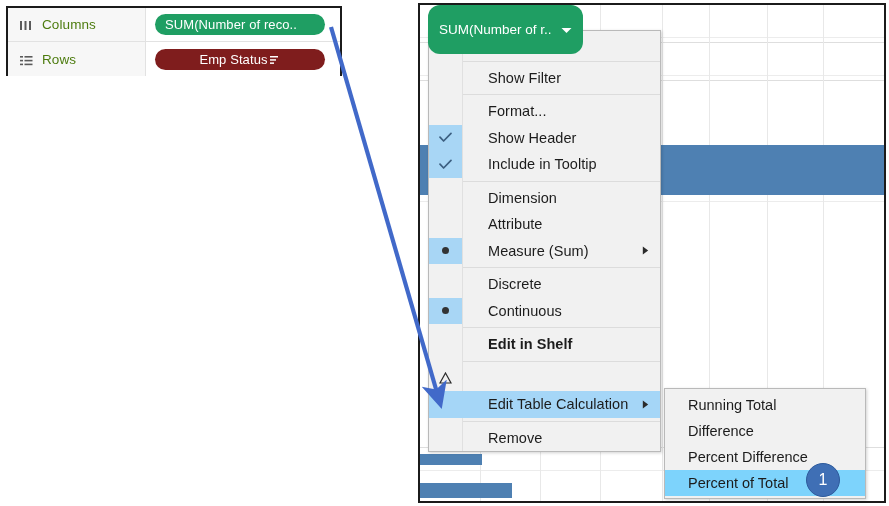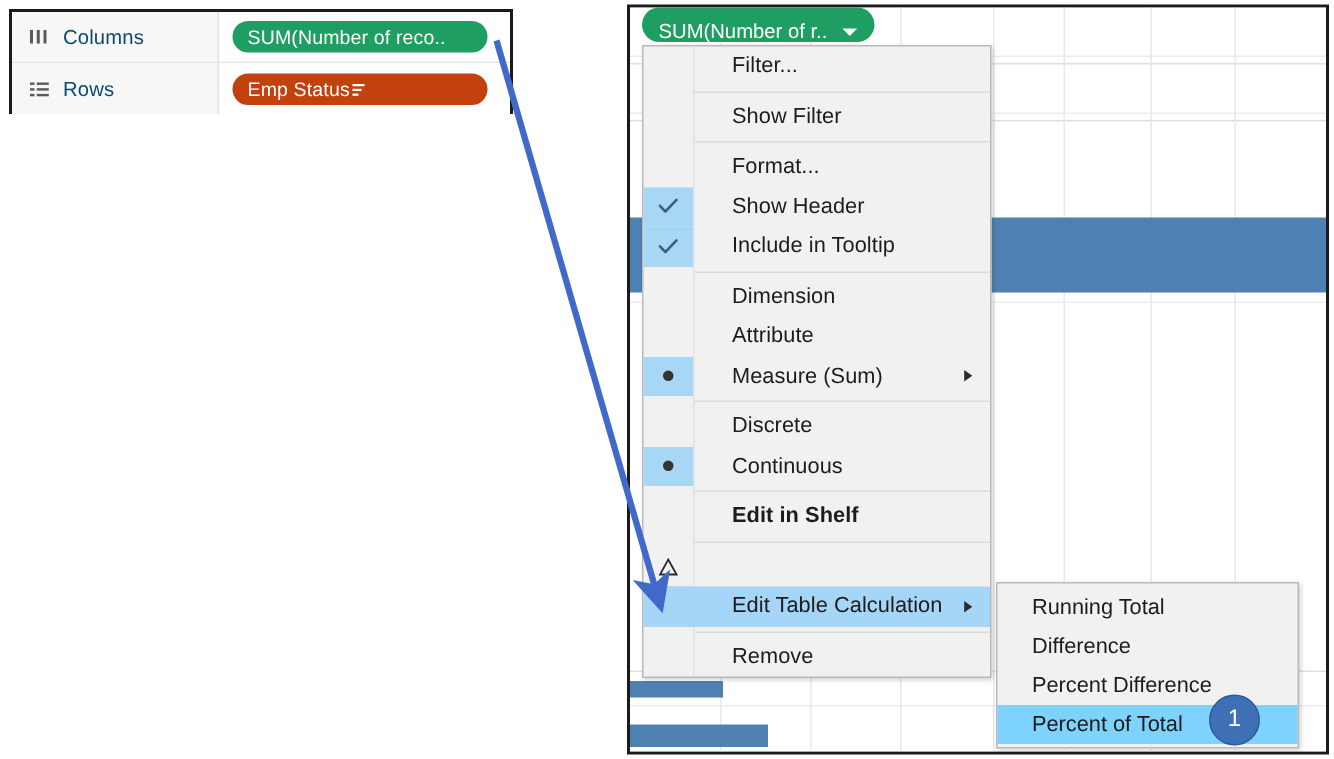--- a/index.html
+++ b/index.html
@@ -53,21 +53,21 @@
   }
   .shelf-icon {
     width: 15px;
     height: 13px;
     margin-right: 8px;
     display: block;
     flex: 0 0 auto;
   }
   .shelf-label-text {
     font-size: 13.5px;
-    color: #0c4a6e;
+    color: #4d7c0f;
     letter-spacing: .1px;
   }
   .pill-area {
     flex: 1 1 auto;
     height: 100%;
     display: flex;
     align-items: center;
     padding-left: 9px;
     background: #ffffff;
   }
@@ -82,23 +82,23 @@
     font-size: 13px;
     white-space: nowrap;
     letter-spacing: .1px;
   }
   .pill-green {
     background: #1f9e63;
     width: 170px;
     justify-content: flex-start;
   }
   .pill-blue {
-    background: #c2410c;
+    background: #7f1d1d;
     width: 170px;
-    justify-content: flex-start;
+    justify-content: center;
   }
   .pill-sort-icon { width: 13px; height: 11px; display: block; }
 
   
   .viz-panel {
     position: absolute;
     left: 418px;
     top: 3px;
     width: 468px;
     height: 500px;
@@ -208,22 +208,22 @@
 
   
   .menu-pill {
     position: absolute;
     left: 428px;
     top: 5px;
     height: 23px;
     border-radius: 12px;
     background: #1f9e63;
     display: flex;
-    align-items: flex-end;
-    padding: 0 11px;
+    align-items: center;
+    padding: 13px 11px;
     color: #ffffff;
     font-size: 13.5px;
     white-space: nowrap;
     z-index: 10;
   }
   .menu-pill .caret-down { margin-left: 9px; display: block; }
 
   
   .anno-svg {
     position: absolute;

